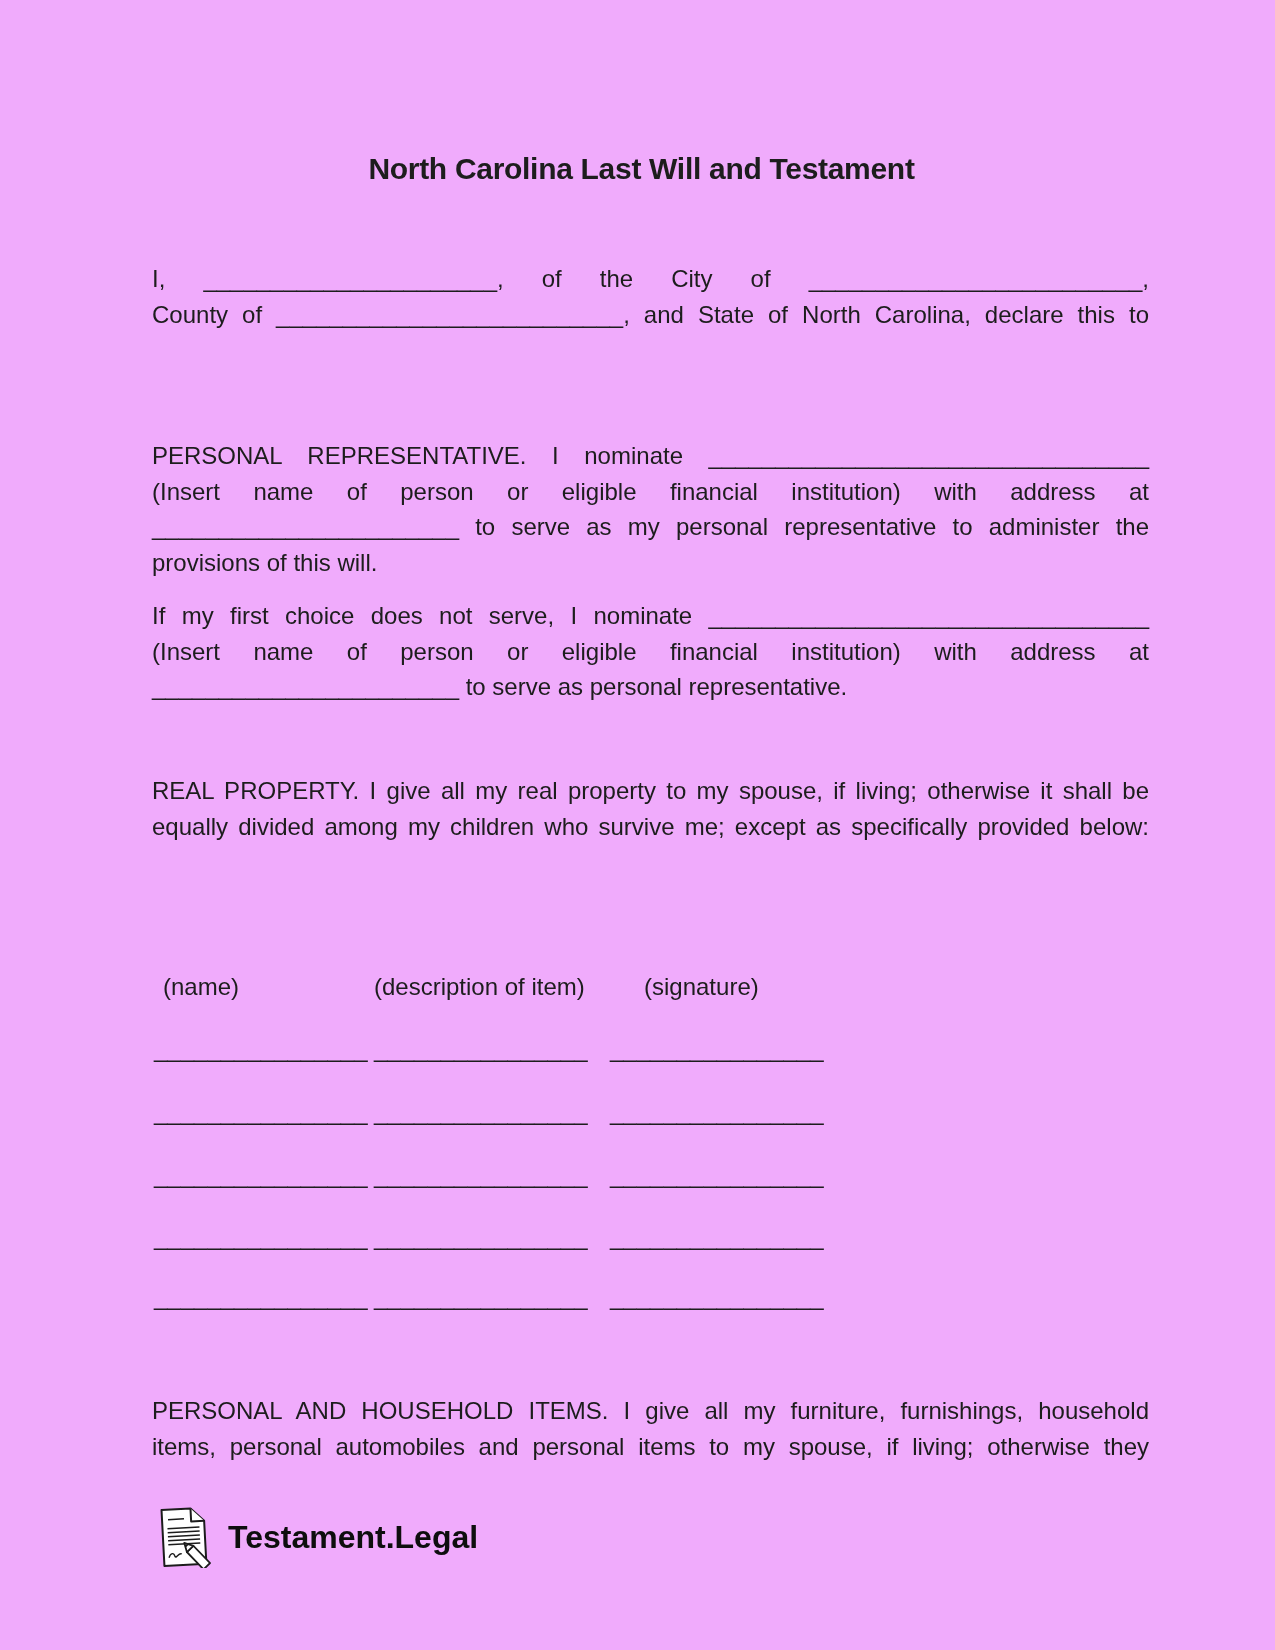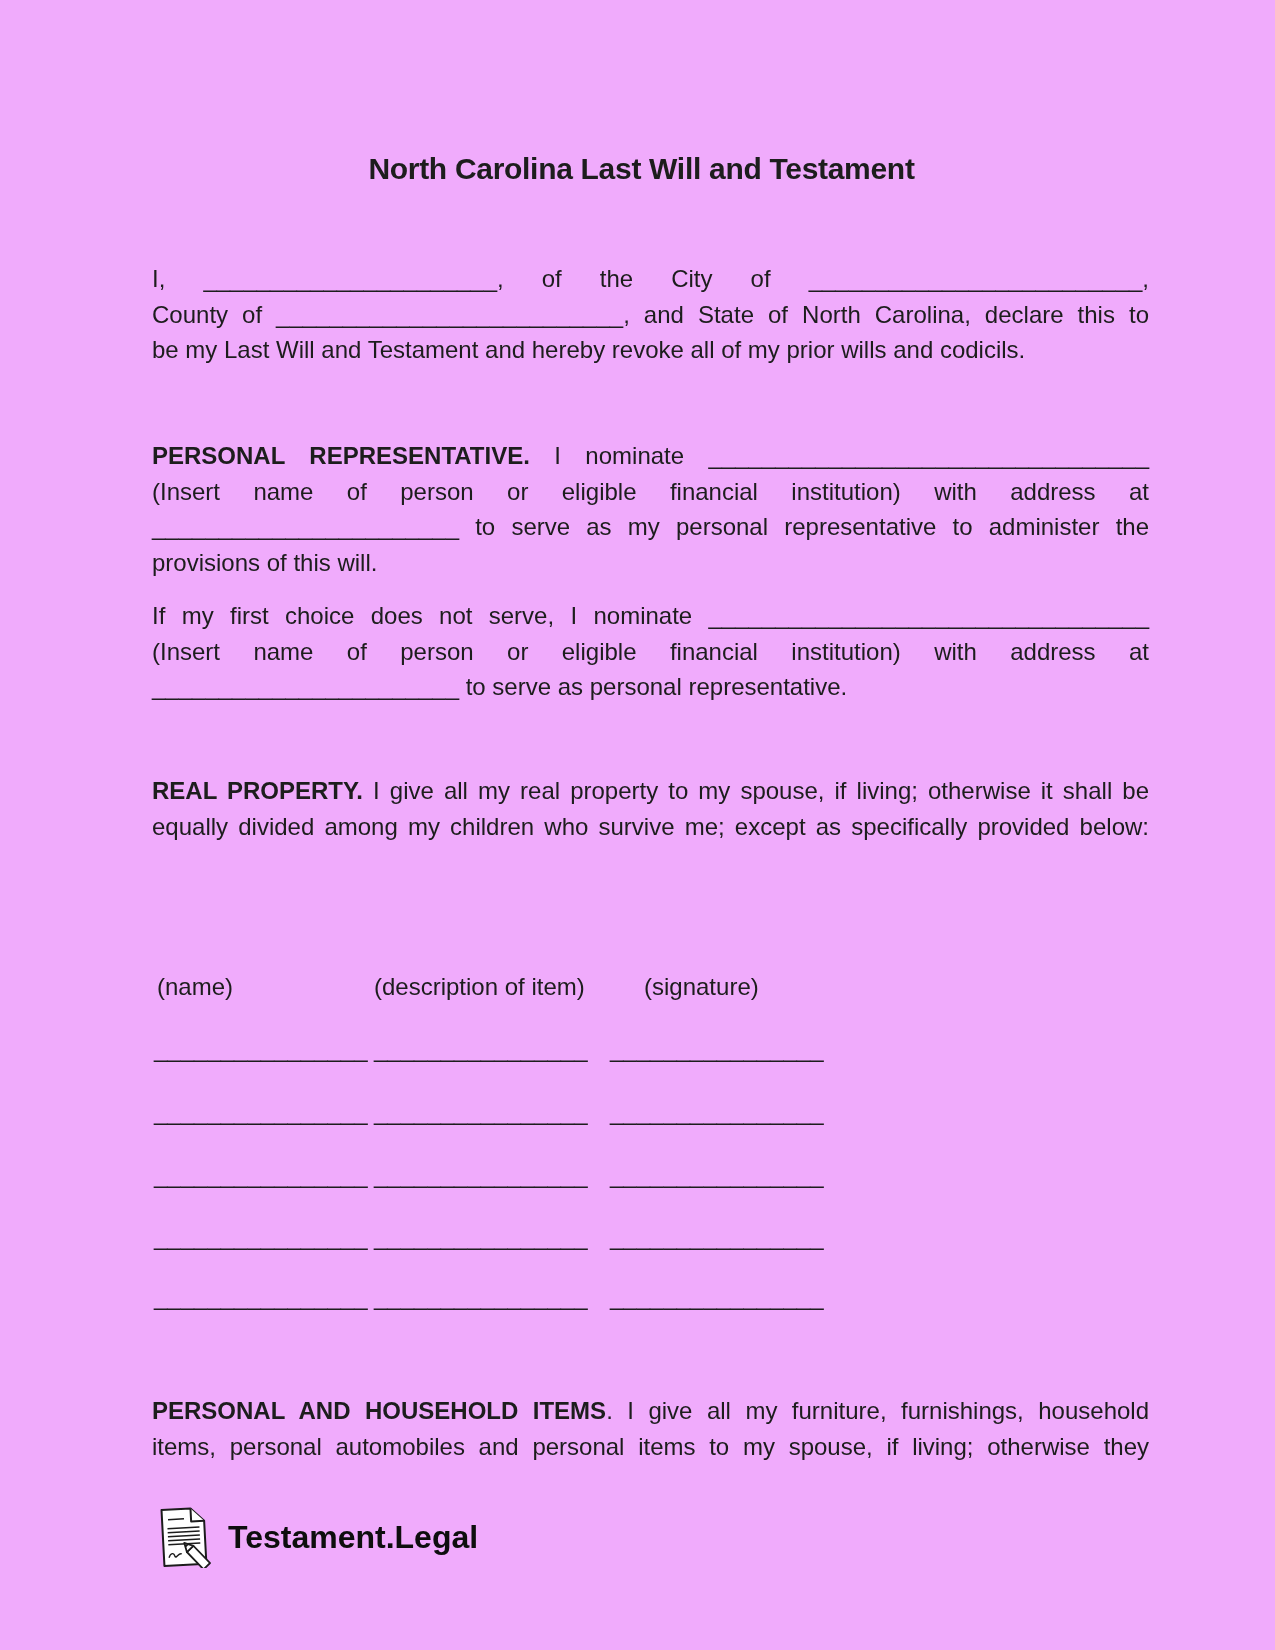--- a/index.html
+++ b/index.html
@@ -16,33 +16,33 @@
     position:absolute;left:143px;top:151px;width:997px;
     font-size:30px;font-weight:bold;line-height:36px;
     text-align:center;letter-spacing:-0.3px;
   }
   .para{
     position:absolute;left:152px;width:997px;
     font-size:24px;line-height:35.6px;
   }
   .para .line{text-align:justify;text-align-last:justify;}
   .para .line.last{text-align-last:left;}
-  .b{font-weight:bold;}
+  .b{font-weight:normal;}
   .p-intro{top:261px;}
   .p-pr1{top:438px;}
   .p-pr2{top:598px;}
   .p-rp{top:773px;}
   .p-leave{top:896px;}
   .p-phi{top:1393px;}
   .thead{
     position:absolute;left:143px;top:972px;width:997px;height:32px;
     font-size:24px;line-height:30px;
   }
   .thead span{position:absolute;top:0;white-space:pre;}
-  .thead .c1{left:14px;}
+  .thead .c1{left:20px;}
   .thead .c2{left:231px;}
   .thead .c3{left:469px;margin-left:32px;}
   .blankrow{
     position:absolute;left:143px;width:997px;height:30px;
     font-size:24px;line-height:28px;text-align:right;
   }
   .blankrow .cell{position:absolute;top:0;white-space:pre;}
   .footer{
     position:absolute;left:155px;top:1506px;
     display:flex;align-items:center;gap:15px;
@@ -54,21 +54,20 @@
 </head>
 <body>
 
 <div class="page">
 
   <div class="doc-title">North Carolina Last Will and Testament</div>
 
   <div class="para p-intro">
       <div class="line"><span>I, ______________________, of the City of _________________________,</span></div>
       <div class="line"><span>County of __________________________, and State of North Carolina, declare this to</span></div>
-      <div class="line last"><span>be my Last Will and Testament and hereby revoke all of my prior wills and codicils.</span></div>
     </div>
 
   <div class="para p-pr1">
       <div class="line"><span class="b">PERSONAL REPRESENTATIVE.</span><span> I nominate _________________________________</span></div>
       <div class="line"><span>(Insert name of person or eligible financial institution) with address at</span></div>
       <div class="line"><span>_______________________ to serve as my personal representative to administer the</span></div>
       <div class="line last"><span>provisions of this will.</span></div>
     </div>
 
   <div class="para p-pr2">

